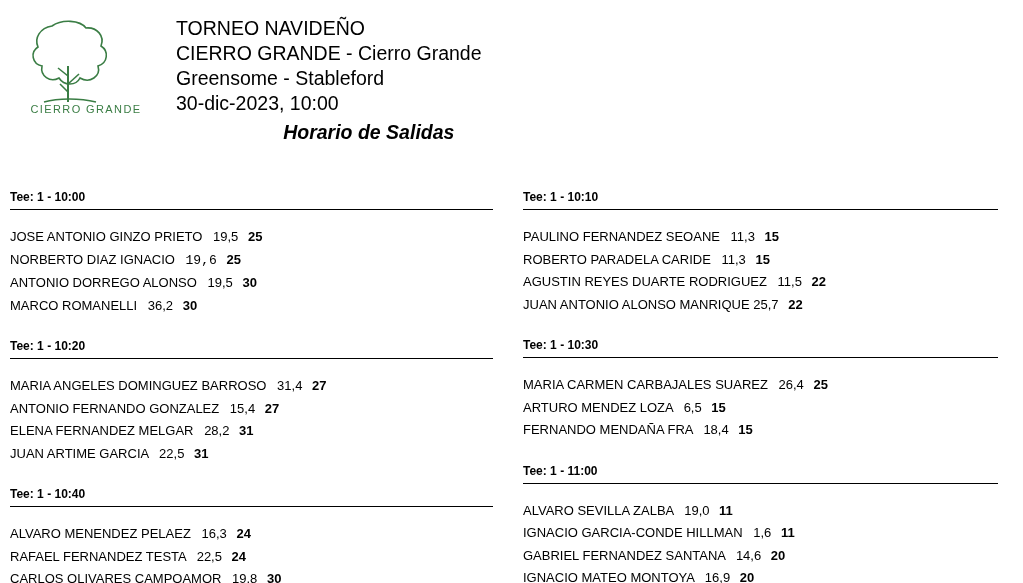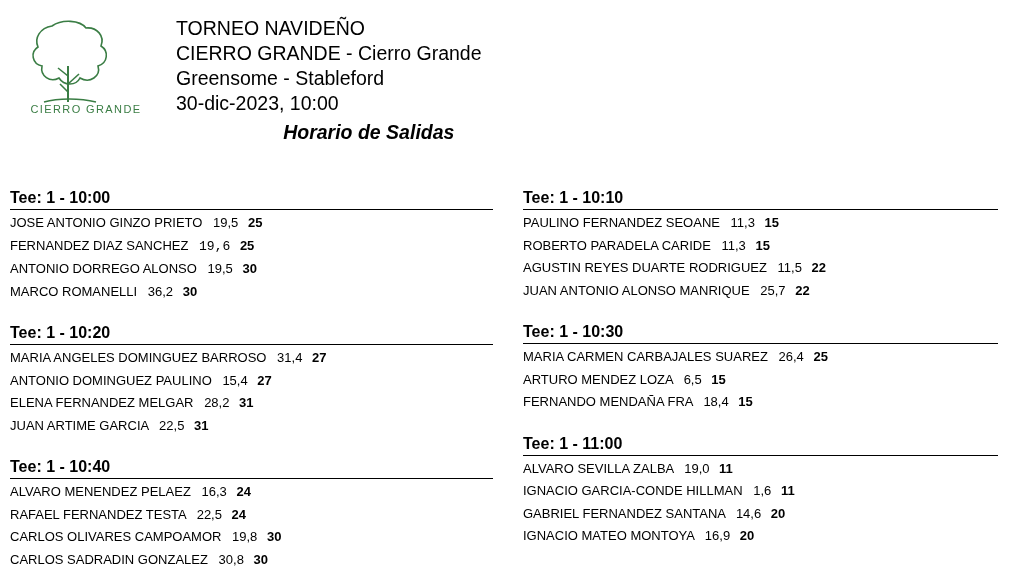--- a/index.html
+++ b/index.html
@@ -62,26 +62,26 @@
     width: 511px;
     padding-left: 10px;
     padding-right: 18px;
   }
   .col.right { padding-left: 12px; padding-right: 24px; }
 
   .group {
     margin-bottom: 20px;
   }
   .group-title {
-    font-size: 16px;
+    font-size: 12px;
     font-weight: bold;
     line-height: 19px;
     padding-bottom: 2px;
     border-bottom: 1px solid #000;
-    margin-bottom: 2px;
+    margin-bottom: 16px;
     width: 100%;
   }
   .player {
     font-size: 13px;
     line-height: 22.5px;
     white-space: nowrap;
   }
   .player .name { }
   .player .hcp { }
   .player .pts { font-weight: bold; }
@@ -118,21 +118,21 @@
 
     <div class="col left">
       <div class="group">
         <div class="group-title">Tee: 1 - 10:00</div>
         <div class="player">
           <span class="name">JOSE ANTONIO GINZO PRIETO</span>
           <span class="hcp" style="margin-left: 7px;">19,5</span>
           <span class="pts" style="margin-left: 6px;">25</span>
         </div>
         <div class="player">
-          <span class="name">FERNANDEZ DIAZ SANCHEZ</span>
+          <span class="name">NORBERTO DIAZ IGNACIO</span>
           <span class="hcp" style="margin-left: 7px; font-family: Liberation Mono, monospace;">19,6</span>
           <span class="pts" style="margin-left: 6px;">25</span>
         </div>
         <div class="player">
           <span class="name">ANTONIO DORREGO ALONSO</span>
           <span class="hcp" style="margin-left: 7px;">19,5</span>
           <span class="pts" style="margin-left: 6px;">30</span>
         </div>
         <div class="player">
           <span class="name">MARCO ROMANELLI</span>
@@ -142,21 +142,21 @@
       </div>
 
       <div class="group">
         <div class="group-title">Tee: 1 - 10:20</div>
         <div class="player">
           <span class="name">MARIA ANGELES DOMINGUEZ BARROSO</span>
           <span class="hcp" style="margin-left: 7px;">31,4</span>
           <span class="pts" style="margin-left: 6px;">27</span>
         </div>
         <div class="player">
-          <span class="name">ANTONIO DOMINGUEZ PAULINO</span>
+          <span class="name">ANTONIO FERNANDO GONZALEZ</span>
           <span class="hcp" style="margin-left: 7px;">15,4</span>
           <span class="pts" style="margin-left: 6px;">27</span>
         </div>
         <div class="player">
           <span class="name">ELENA FERNANDEZ MELGAR</span>
           <span class="hcp" style="margin-left: 7px;">28,2</span>
           <span class="pts" style="margin-left: 6px;">31</span>
         </div>
         <div class="player">
           <span class="name">JUAN ARTIME GARCIA</span>
@@ -203,21 +203,21 @@
           <span class="hcp" style="margin-left: 7px;">11,3</span>
           <span class="pts" style="margin-left: 6px;">15</span>
         </div>
         <div class="player">
           <span class="name">AGUSTIN REYES DUARTE RODRIGUEZ</span>
           <span class="hcp" style="margin-left: 7px;">11,5</span>
           <span class="pts" style="margin-left: 6px;">22</span>
         </div>
         <div class="player">
           <span class="name">JUAN ANTONIO ALONSO MANRIQUE</span>
-          <span class="hcp" style="margin-left: 7px;">25,7</span>
+          <span class="hcp" style="">25,7</span>
           <span class="pts" style="margin-left: 6px;">22</span>
         </div>
       </div>
 
       <div class="group">
         <div class="group-title">Tee: 1 - 10:30</div>
         <div class="player">
           <span class="name">MARIA CARMEN CARBAJALES SUAREZ</span>
           <span class="hcp" style="margin-left: 7px;">26,4</span>
           <span class="pts" style="margin-left: 6px;">25</span>

